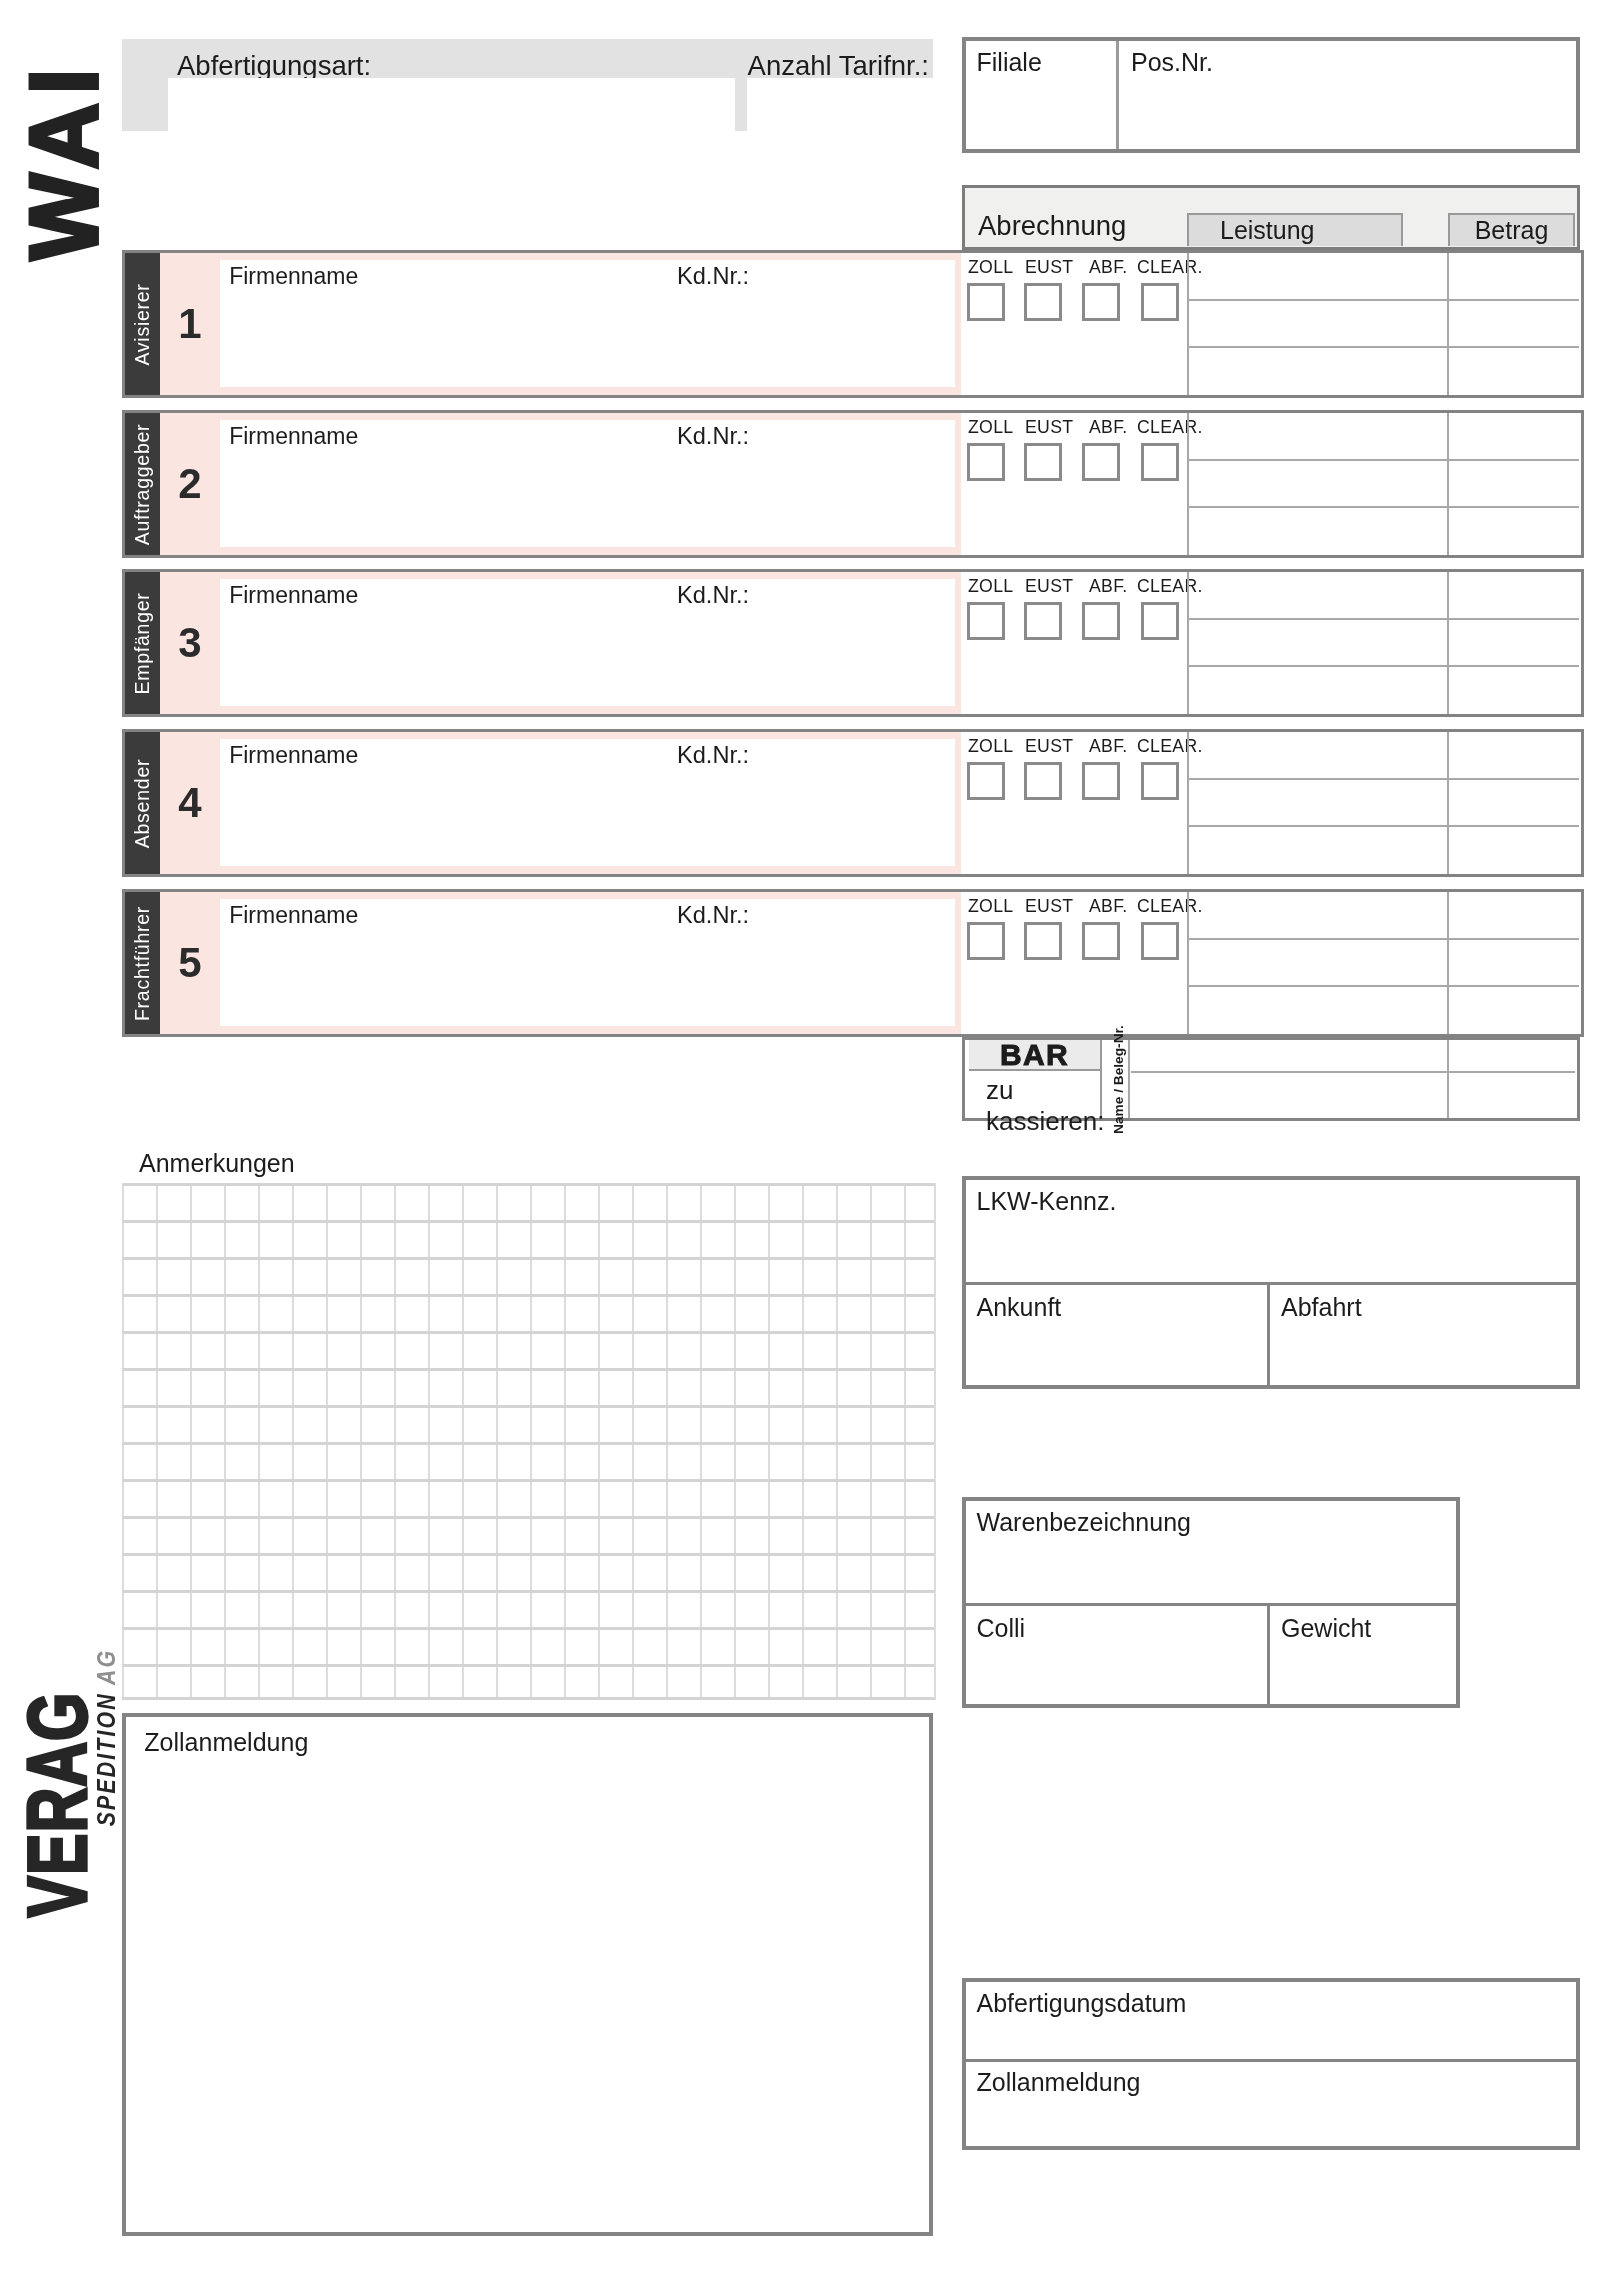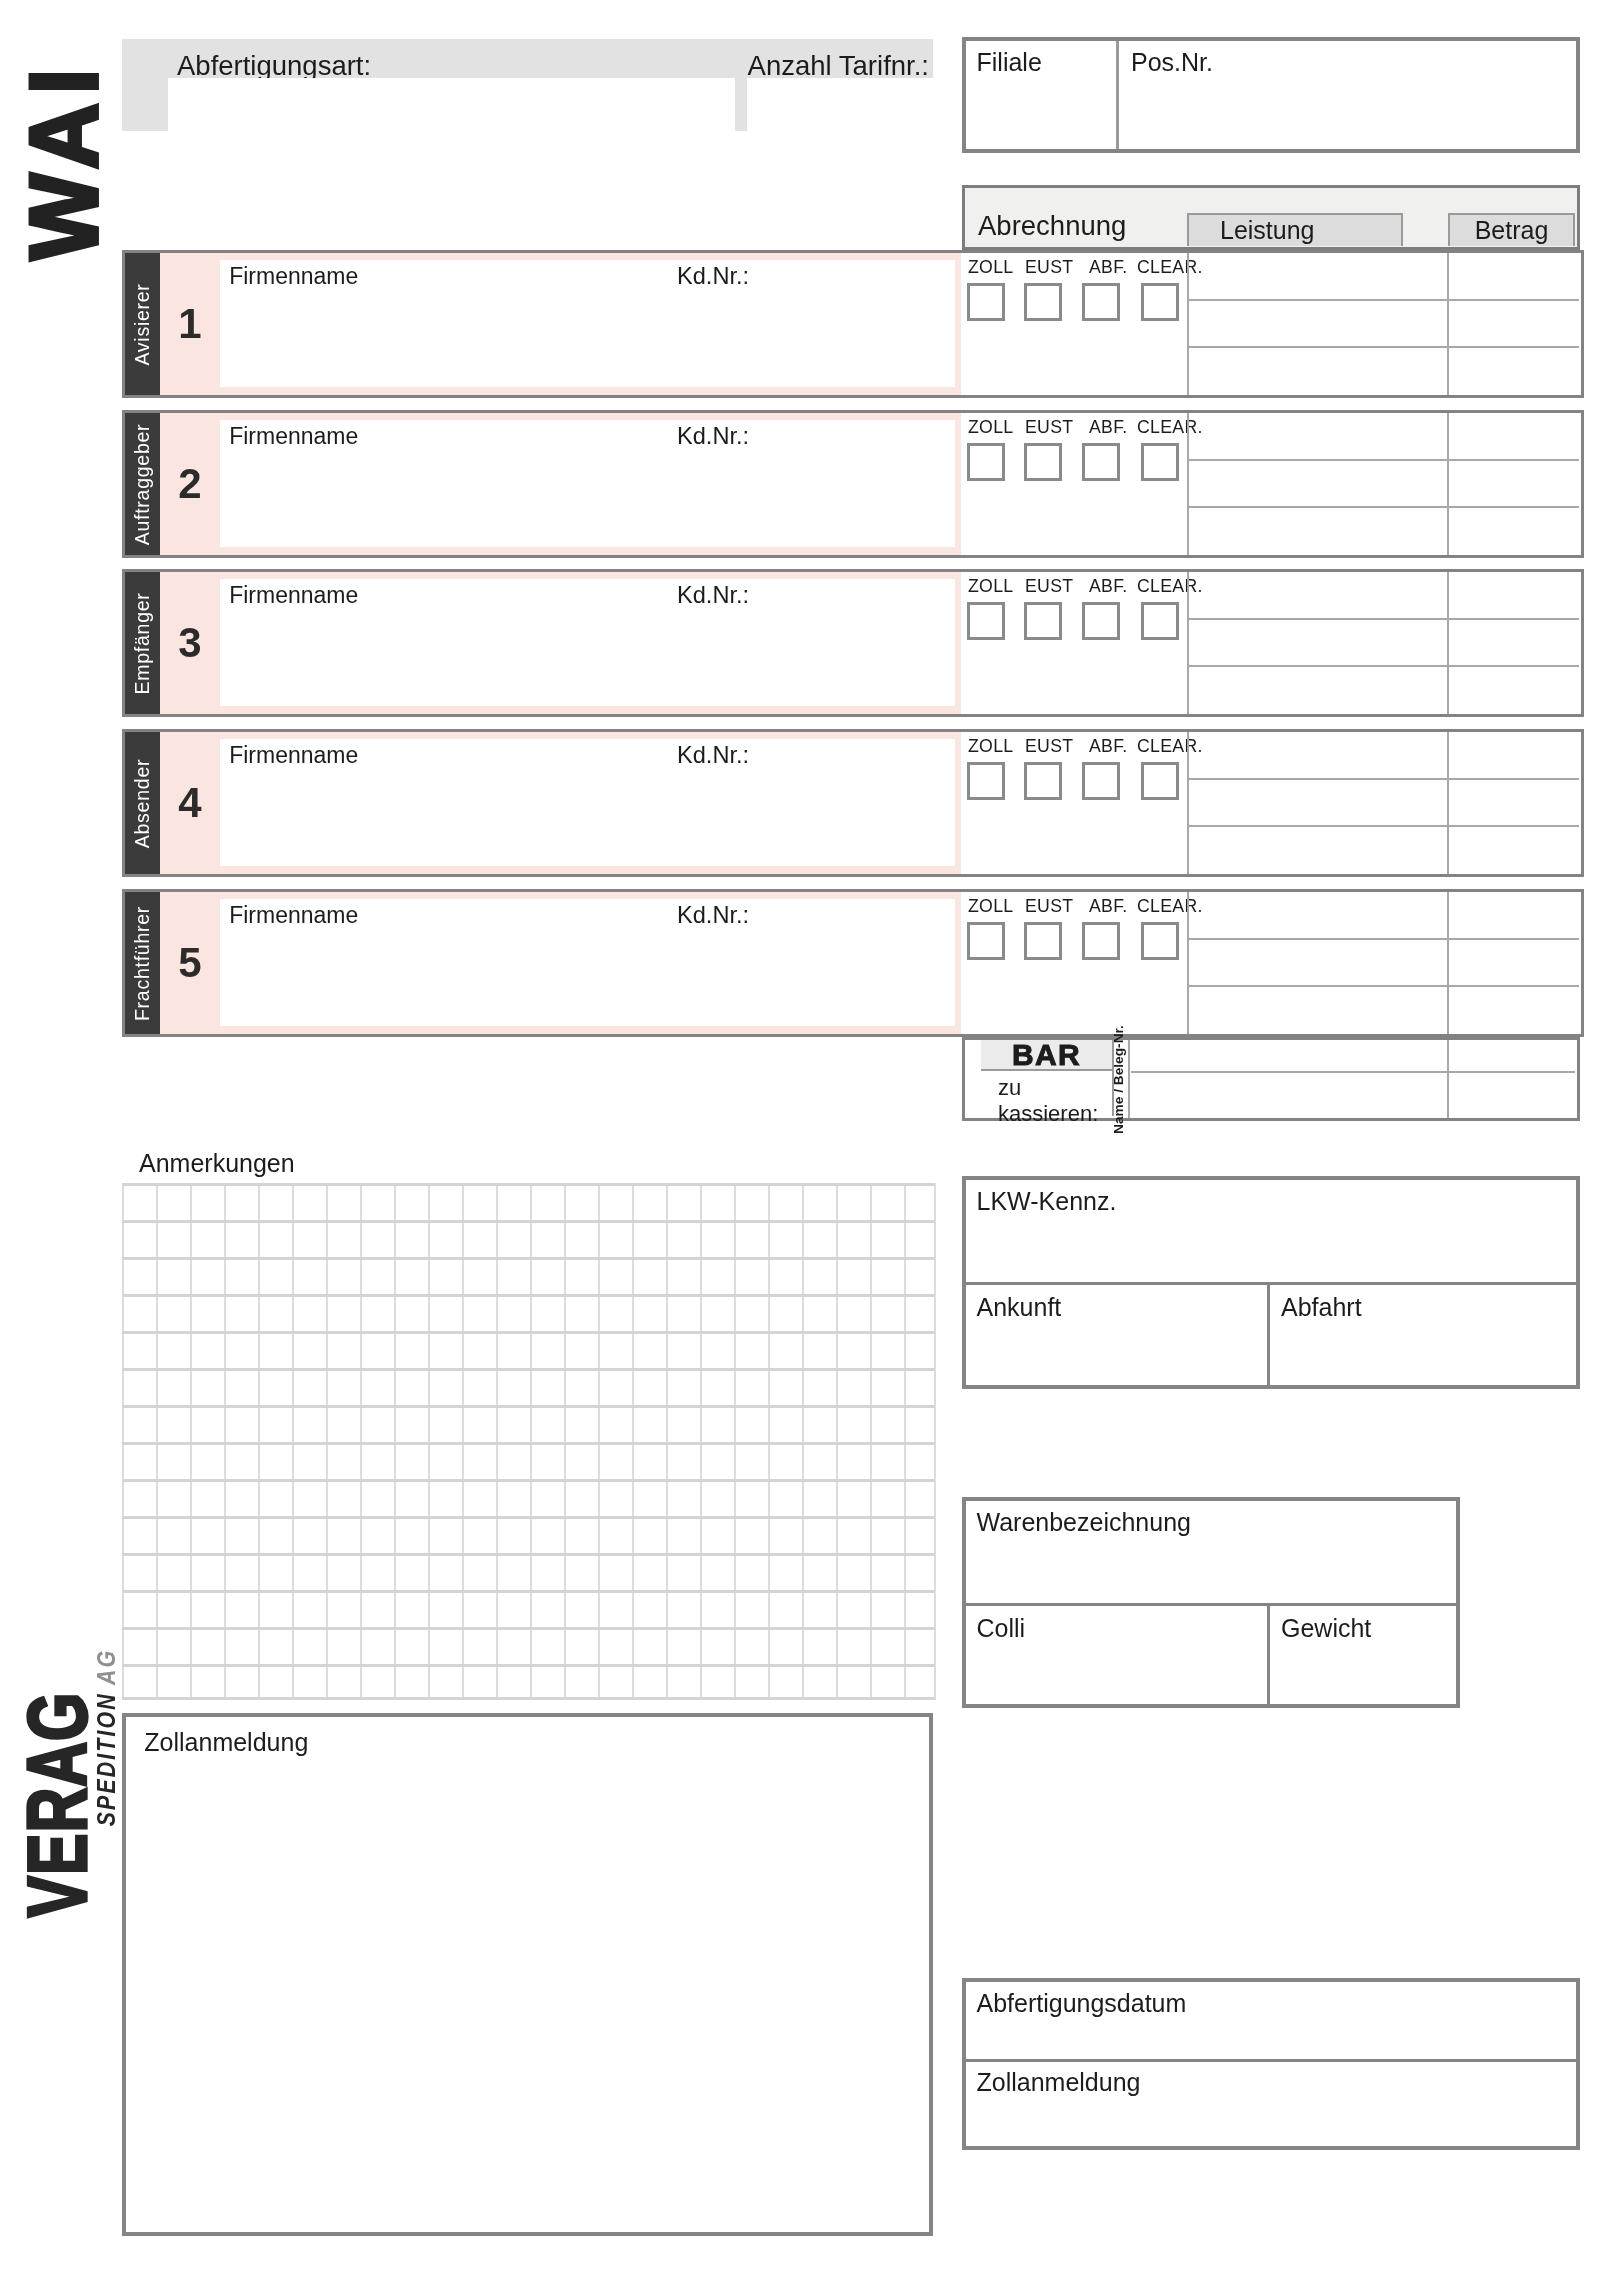--- a/index.html
+++ b/index.html
@@ -62,25 +62,25 @@
   .vl{position:absolute;top:0;bottom:0;width:2px;background:#a8a8a8;}
   .vl1{left:1062px;} .vl2{left:1322px;}
   .sub{position:absolute;left:1062px;width:392px;height:2px;background:#a8a8a8;}
   .sub1{top:46px;} .sub2{top:93px;}
   .lcell{position:absolute;left:1064px;top:0;bottom:0;width:258px;}
   .bcell{position:absolute;left:1324px;top:0;bottom:0;width:130px;}
 
   
   .barbox{left:962px;top:1037px;width:618px;height:84px;background:#fff;
           border:3.9px solid #838383;box-sizing:border-box;}
-  .barleft{position:absolute;left:16px;top:0;width:133px;height:76px;border-right:2.6px solid #9a9a9a;box-sizing:border-box;}
+  .barleft{position:absolute;left:4px;top:0;width:133px;height:76px;border-right:2.6px solid #9a9a9a;box-sizing:border-box;}
   .barhead{height:31px;background:#ebebeb;border-bottom:2.6px solid #9a9a9a;box-sizing:border-box;
            display:flex;align-items:center;justify-content:center;font-size:30px;font-weight:bold;
            letter-spacing:1.3px;-webkit-text-stroke:1px #1c1c1c;}
-  .barzk{padding:3.9px 0 0 17px;font-size:22px;}
+  .barzk{padding:3.9px 0 0 17px;font-size:26px;}
   .barstrip{position:absolute;left:145px;top:0;bottom:0;width:19.6px;border-right:2px solid #a8a8a8;
             box-sizing:border-box;display:flex;align-items:center;justify-content:center;}
   .barstrip span{transform:rotate(-90deg);white-space:nowrap;font-size:13.7px;font-weight:bold;}
   .barsub{position:absolute;left:166px;top:31px;height:2px;width:444px;background:#a8a8a8;}
   .barvl{position:absolute;left:482px;top:0;bottom:0;width:2px;background:#a8a8a8;}
 
   
   .anmlabel{left:139px;top:1149px;font-size:25px;}
   .grid{left:122px;top:1183px;width:814px;height:517px;background-color:#fff;
     background-image:

